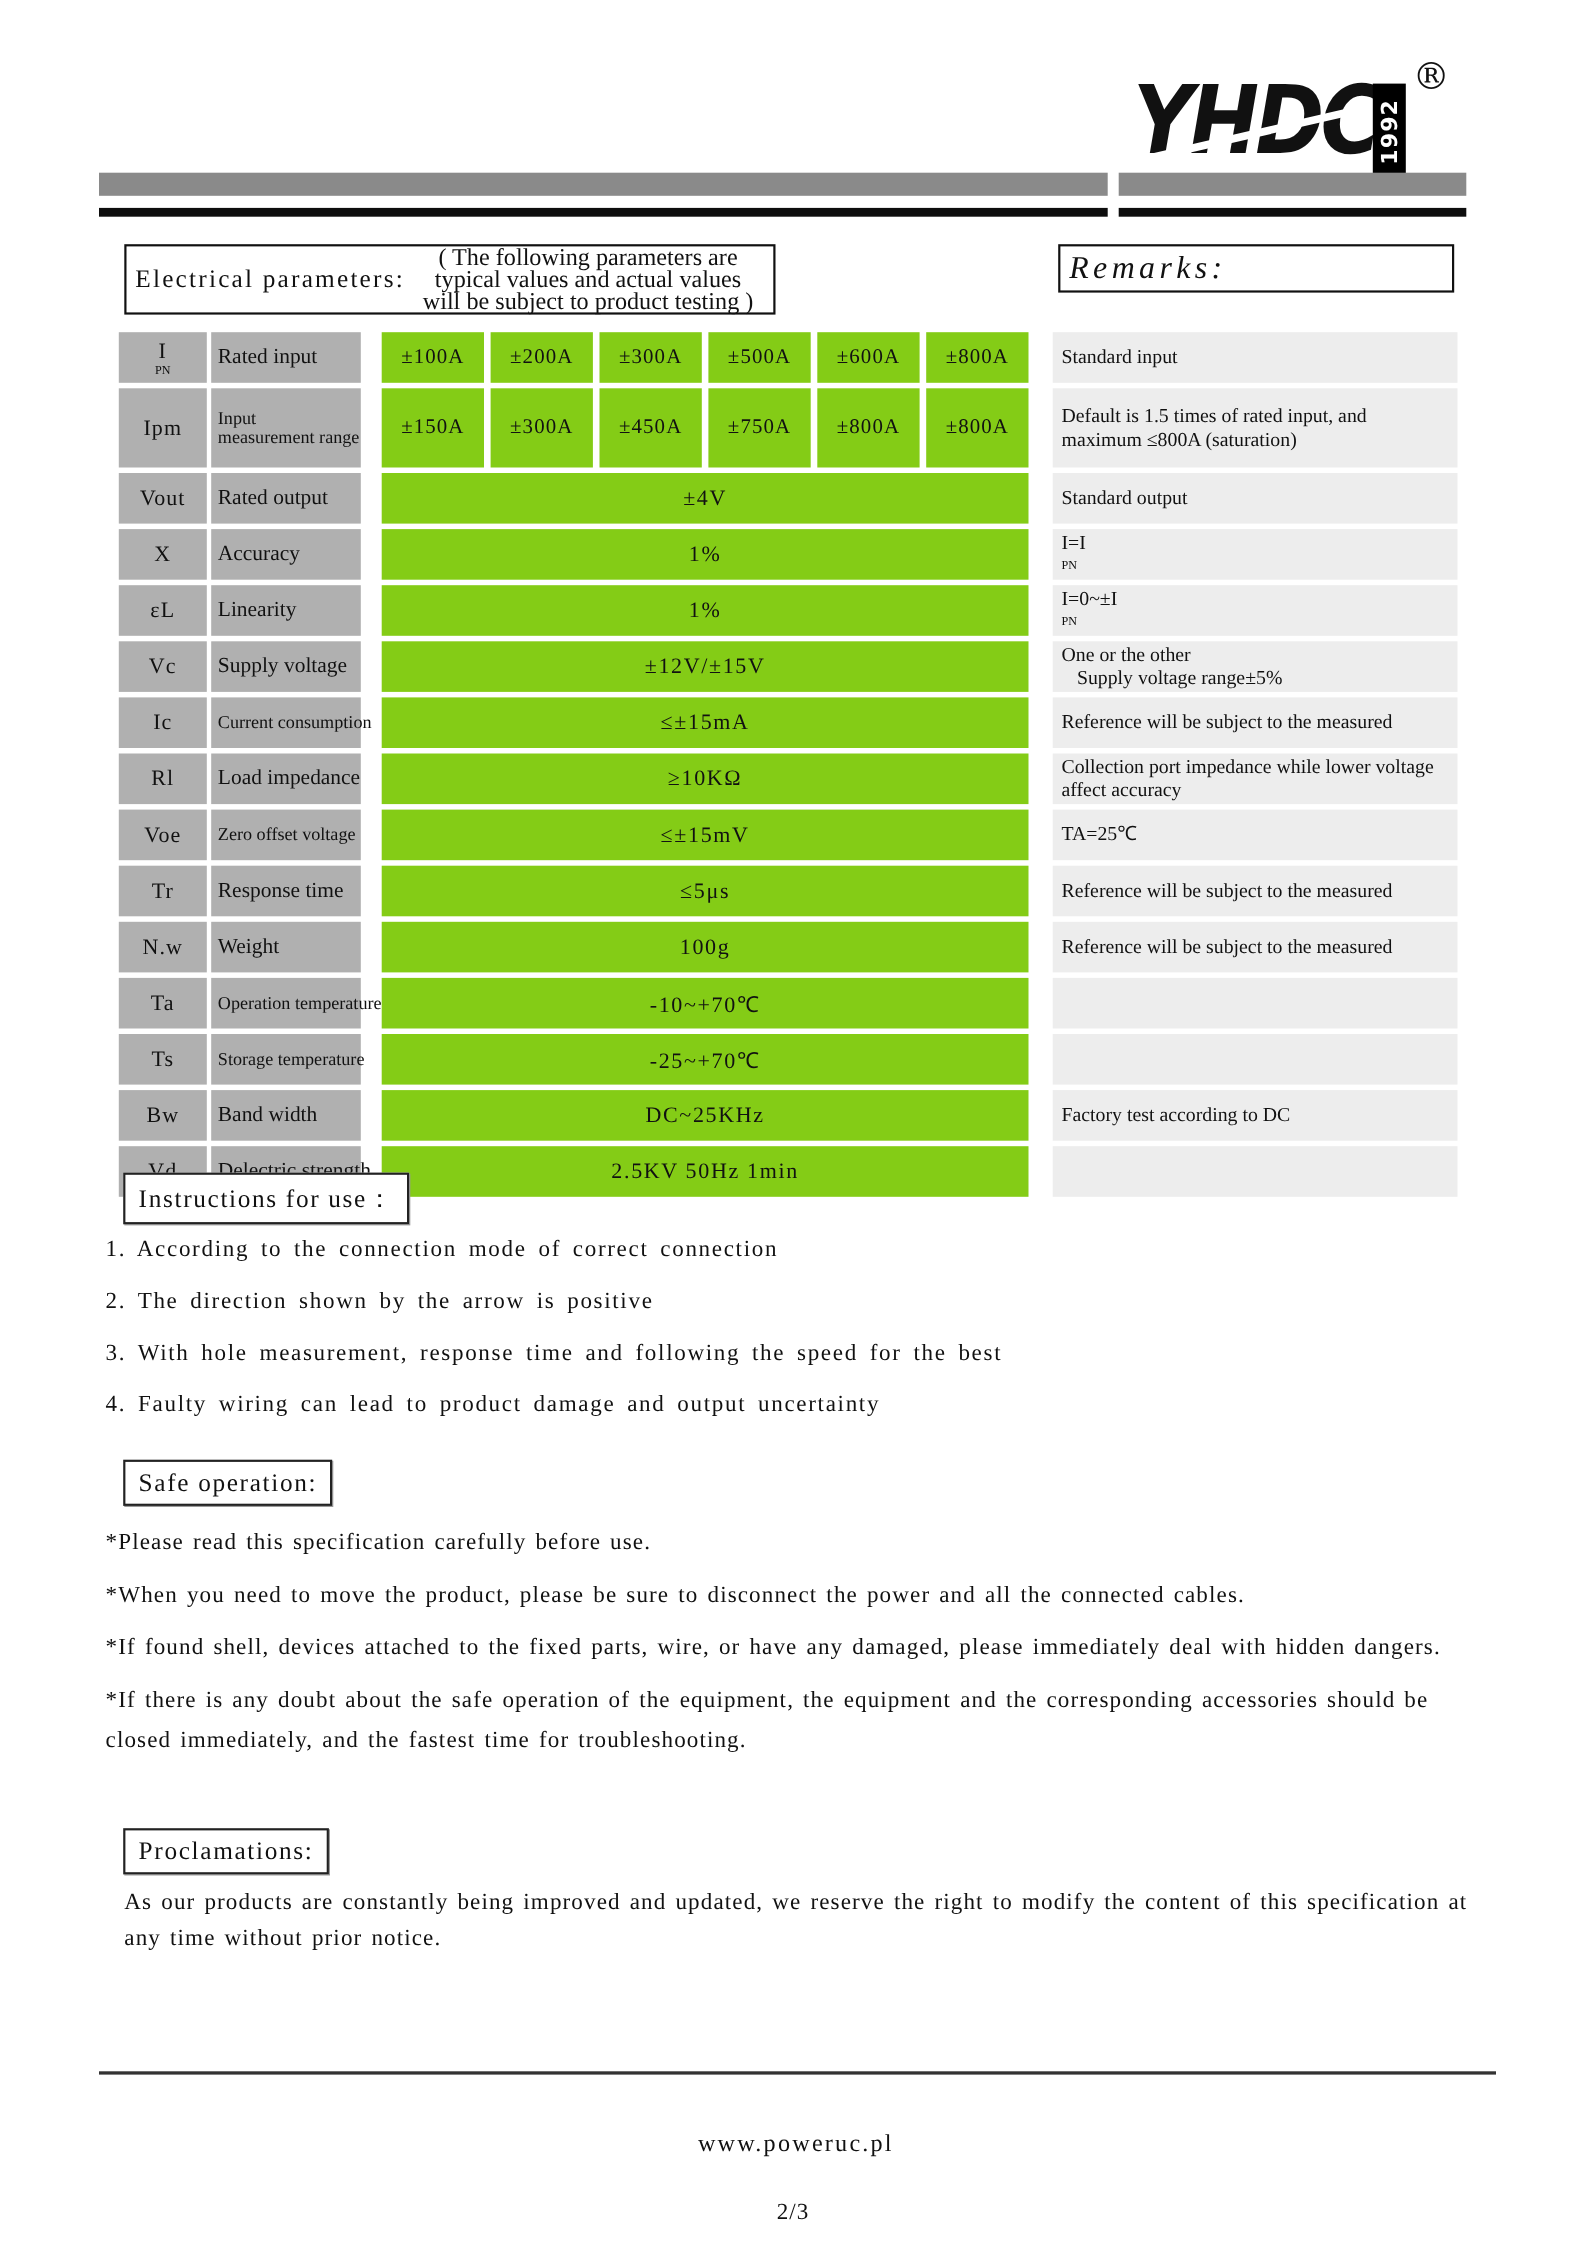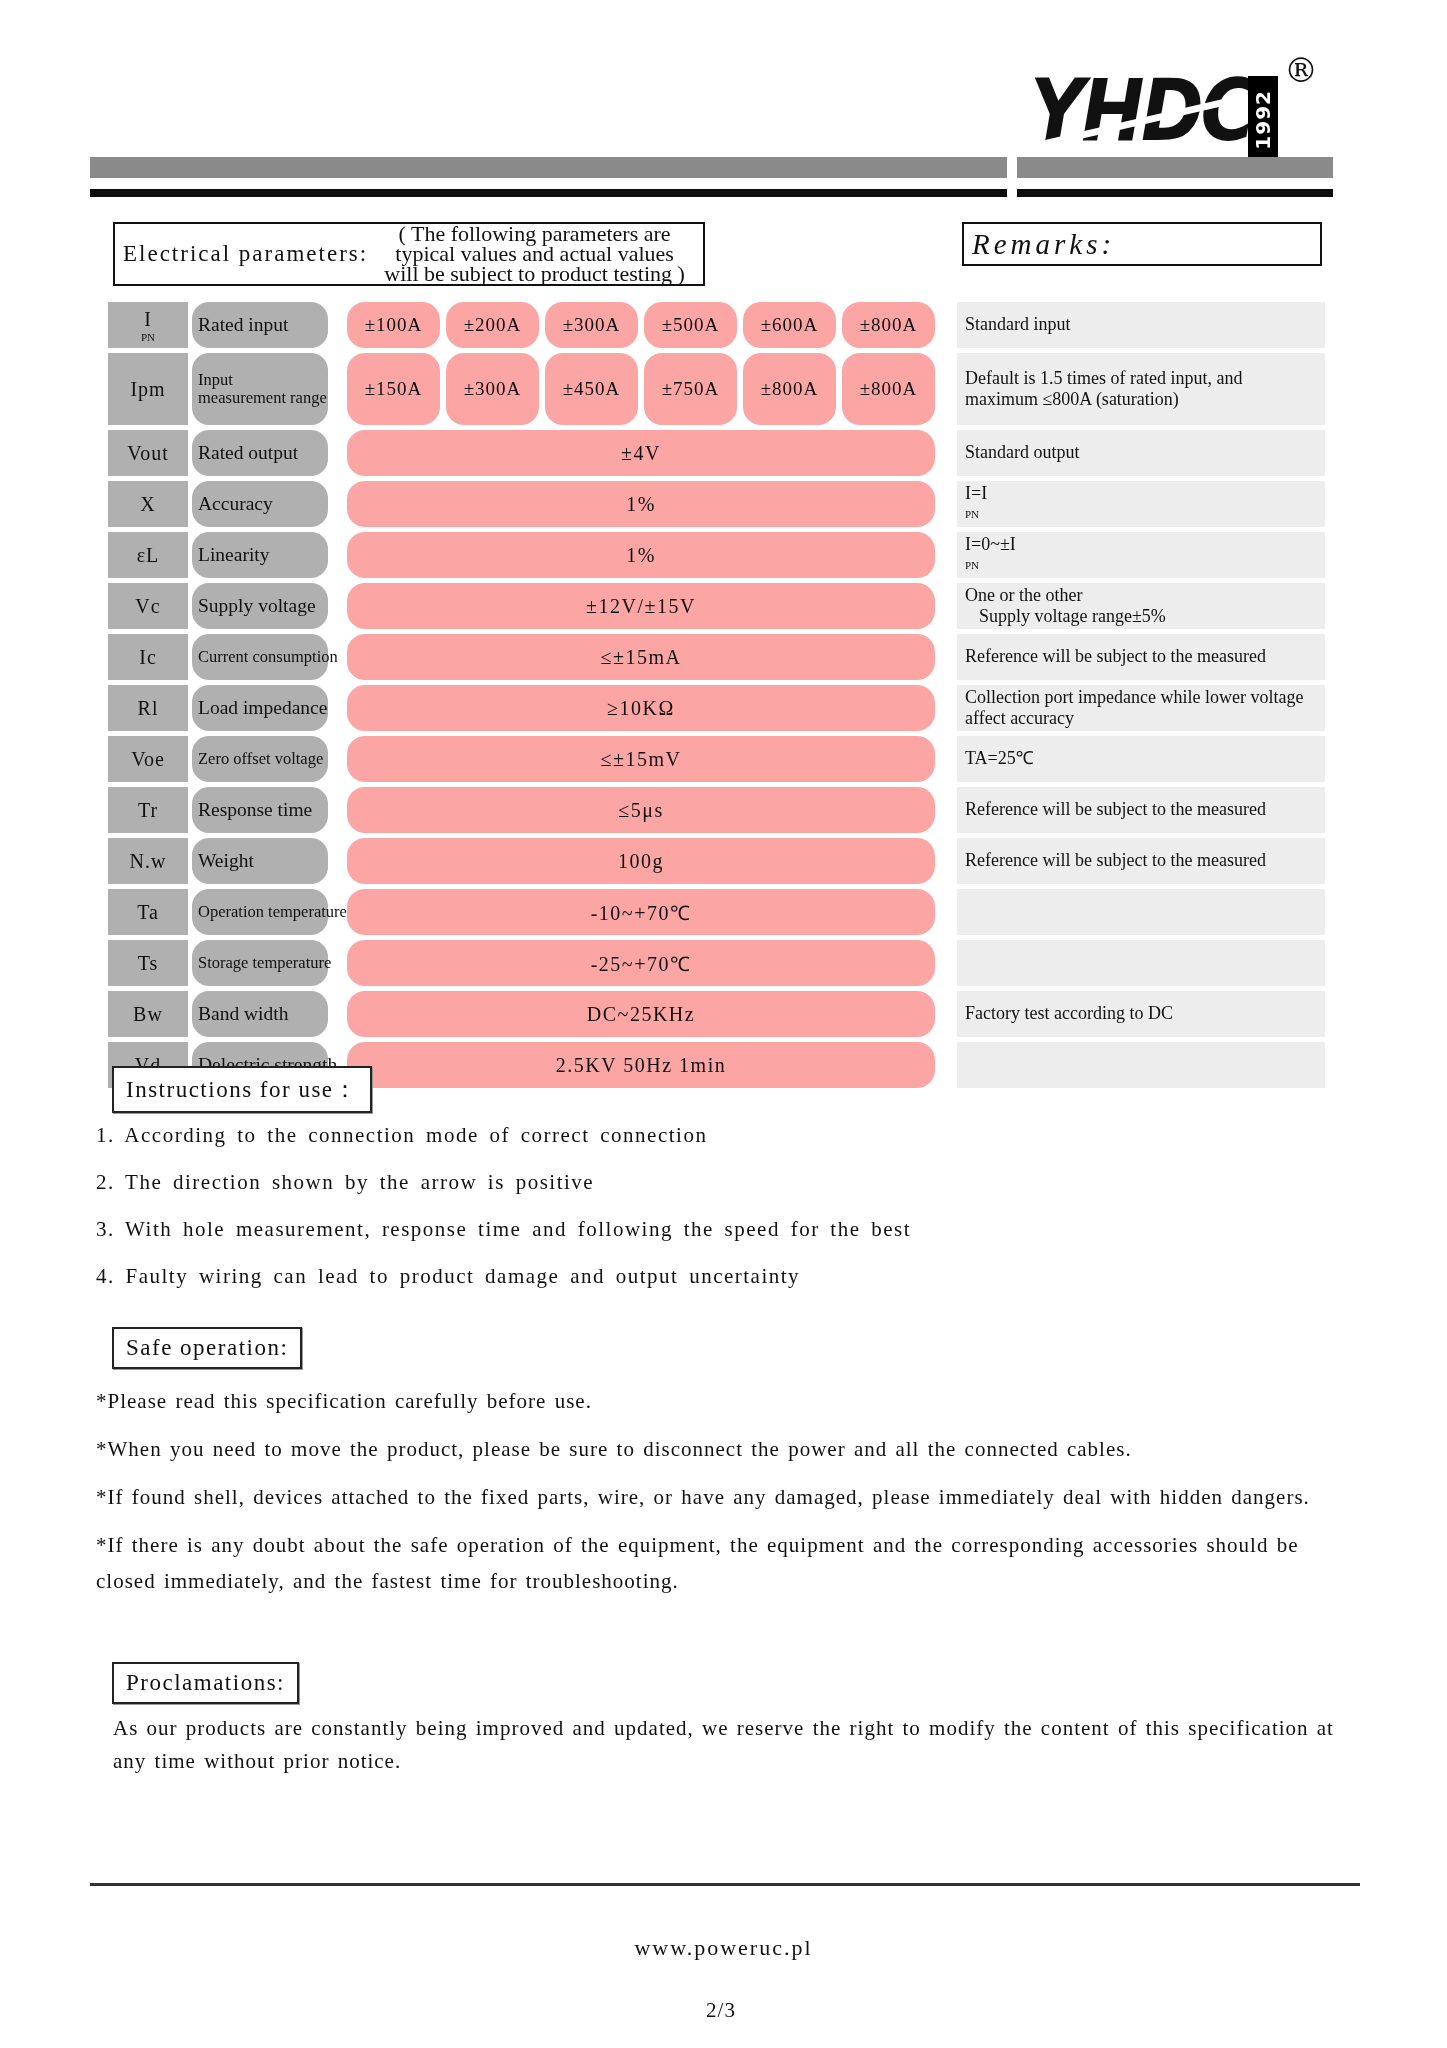--- a/index.html
+++ b/index.html
@@ -36,26 +36,26 @@
   .remarks-title{font-size:29px;letter-spacing:4px;padding-left:8px;font-style:italic;}
 
   
   .ptable{position:absolute;left:108px;top:302px;}
   .t-row{display:flex;height:46px;margin-bottom:5px;}
   .t-row.tall{height:72px;}
   .cell{box-sizing:border-box;}
   .cell.sym{width:80px;margin-right:4px;background:#b0b0b0;display:grid;align-content:center;
             text-align:center;font-size:20px;letter-spacing:1px;}
   .cell.name{width:136px;margin-right:19px;background:#b0b0b0;display:grid;align-content:center;
-            padding-left:6px;font-size:19.5px;white-space:nowrap;border-radius:17px;}
+            padding-left:6px;font-size:19.5px;white-space:nowrap;}
   .cell.name.cond{font-size:16.5px;letter-spacing:0;}
   .cell.name div{line-height:1.1;}
   .valwrap{width:588px;margin-right:22px;display:flex;gap:6px;}
-  .vcell{background:#fca5a5;display:grid;place-content:center;font-size:20px;letter-spacing:1.5px;
-         box-sizing:border-box;border-radius:18px;}
+  .vcell{background:#84cc16;display:grid;place-content:center;font-size:20px;letter-spacing:1.5px;
+         box-sizing:border-box;}
   .vcell.single{flex:1;}
   .vcell.multi{width:93px;font-size:19px;letter-spacing:1px;}
   .cell.remark{width:368px;background:#ededed;display:grid;align-content:center;
          padding:2px 8px;font-size:18px;line-height:21.5px;}
   sub{font-size:11px;letter-spacing:0;}
   .gap2{margin-left:14px;}
 
   
   .sec-box{position:absolute;border:2px solid #222;box-shadow:1px 1px 0 #999;
            font-size:23px;letter-spacing:1.5px;padding:6px 12px;background:#fff;white-space:nowrap;}

